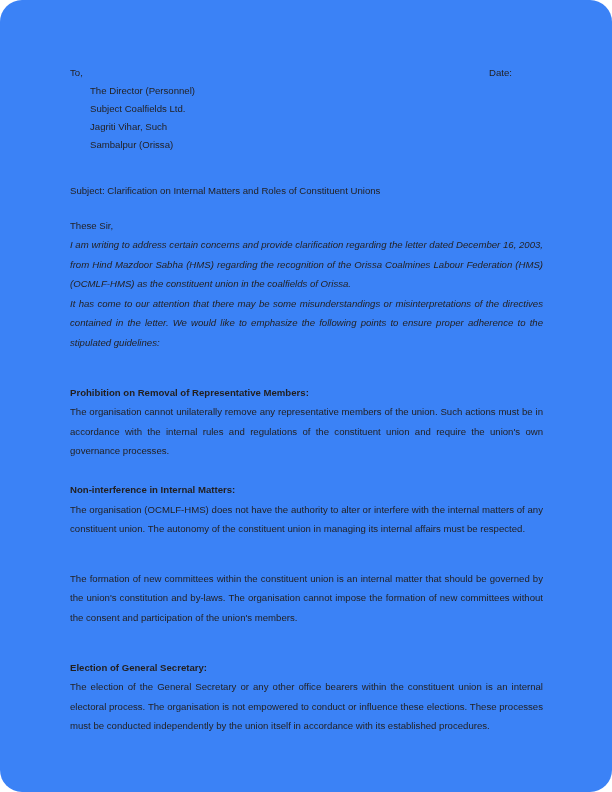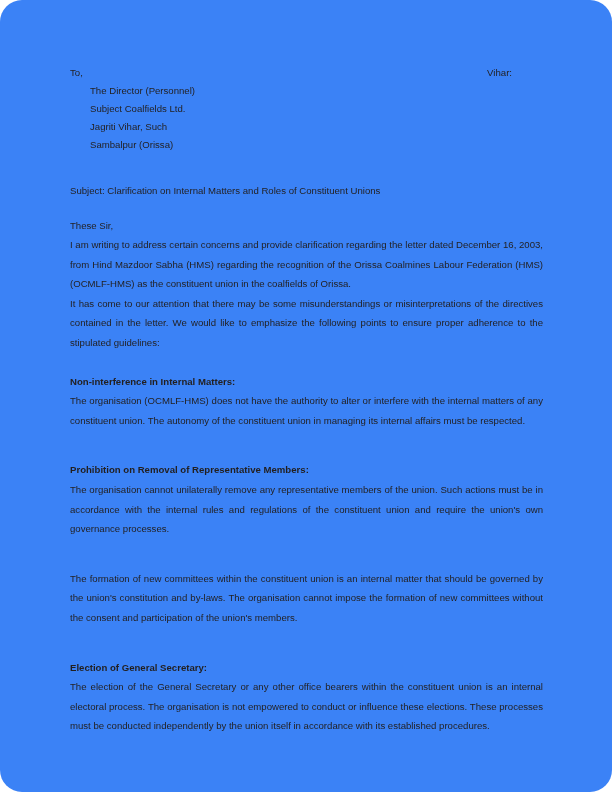--- a/index.html
+++ b/index.html
@@ -65,20 +65,21 @@
     margin-top: 17px;
   }
   p.para {
     font-size: 9.6px;
     line-height: 19.6px;
     text-align: justify;
     margin: 0;
     padding: 0;
     -webkit-hyphens: none;
     hyphens: none;
+    font-style: italic;
   }
   .para-gap {
     margin-top: 19px;
   }
   .section {
     margin-top: 19px;
   }
   .section.wide {
     margin-top: 30px;
   }
@@ -97,45 +98,45 @@
   }
 </style>
 </head>
 <body>
 
 <div class="page">
   <div class="content">
 
     <div class="header-row">
       <div class="addr-line">To,</div>
-      <div class="date-label">Vihar:</div>
+      <div class="date-label">Date:</div>
     </div>
 
     <div class="addr-block">
       <div class="addr-line">The Director (Personnel)</div>
       <div class="addr-line">Subject Coalfields Ltd.</div>
       <div class="addr-line">Jagriti Vihar, Such</div>
       <div class="addr-line">Sambalpur (Orissa)</div>
     </div>
 
     <div class="subject">Subject: Clarification on Internal Matters and Roles of Constituent Unions</div>
 
     <div class="salutation">These Sir,</div>
 
     <p class="para para-gap">I am writing to address certain concerns and provide clarification regarding the letter dated December 16, 2003, from Hind Mazdoor Sabha (HMS) regarding the recognition of the Orissa Coalmines Labour Federation (HMS) (OCMLF-HMS) as the constituent union in the coalfields of Orissa.</p>
     <p class="para para-gap">It has come to our attention that there may be some misunderstandings or misinterpretations of the directives contained in the letter. We would like to emphasize the following points to ensure proper adherence to the stipulated guidelines:</p>
 
+    <div class="section wide">
+      <div class="sec-heading">Prohibition on Removal of Representative Members:</div>
+      <p class="sec-body">The organisation cannot unilaterally remove any representative members of the union. Such actions must be in accordance with the internal rules and regulations of the constituent union and require the union's own governance processes.</p>
+    </div>
+
     <div class="section">
       <div class="sec-heading">Non-interference in Internal Matters:</div>
       <p class="sec-body">The organisation (OCMLF-HMS) does not have the authority to alter or interfere with the internal matters of any constituent union. The autonomy of the constituent union in managing its internal affairs must be respected.</p>
-    </div>
-
-    <div class="section wide">
-      <div class="sec-heading">Prohibition on Removal of Representative Members:</div>
-      <p class="sec-body">The organisation cannot unilaterally remove any representative members of the union. Such actions must be in accordance with the internal rules and regulations of the constituent union and require the union's own governance processes.</p>
     </div>
 
     <div class="section wide">
       <p class="sec-body">The formation of new committees within the constituent union is an internal matter that should be governed by the union's constitution and by-laws. The organisation cannot impose the formation of new committees without the consent and participation of the union's members.</p>
     </div>
 
     <div class="section wide">
       <div class="sec-heading">Election of General Secretary:</div>
       <p class="sec-body">The election of the General Secretary or any other office bearers within the constituent union is an internal electoral process. The organisation is not empowered to conduct or influence these elections. These processes must be conducted independently by the union itself in accordance with its established procedures.</p>
     </div>

